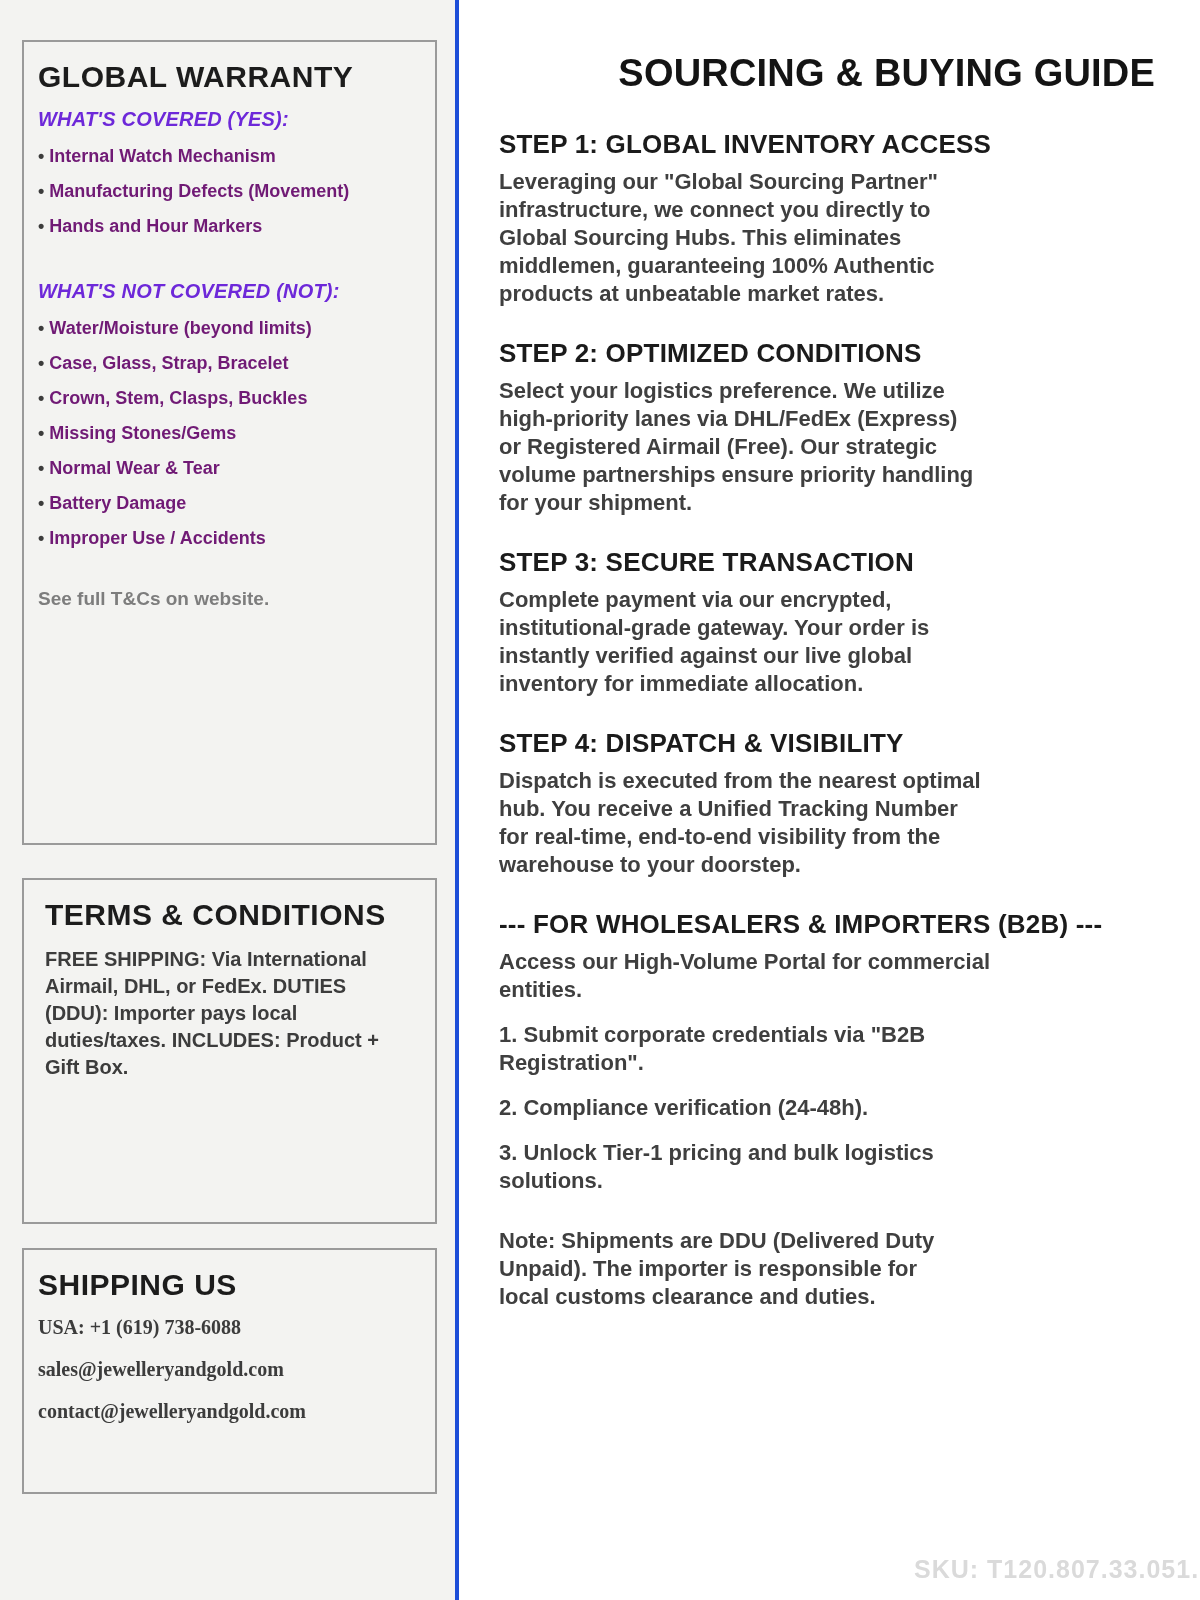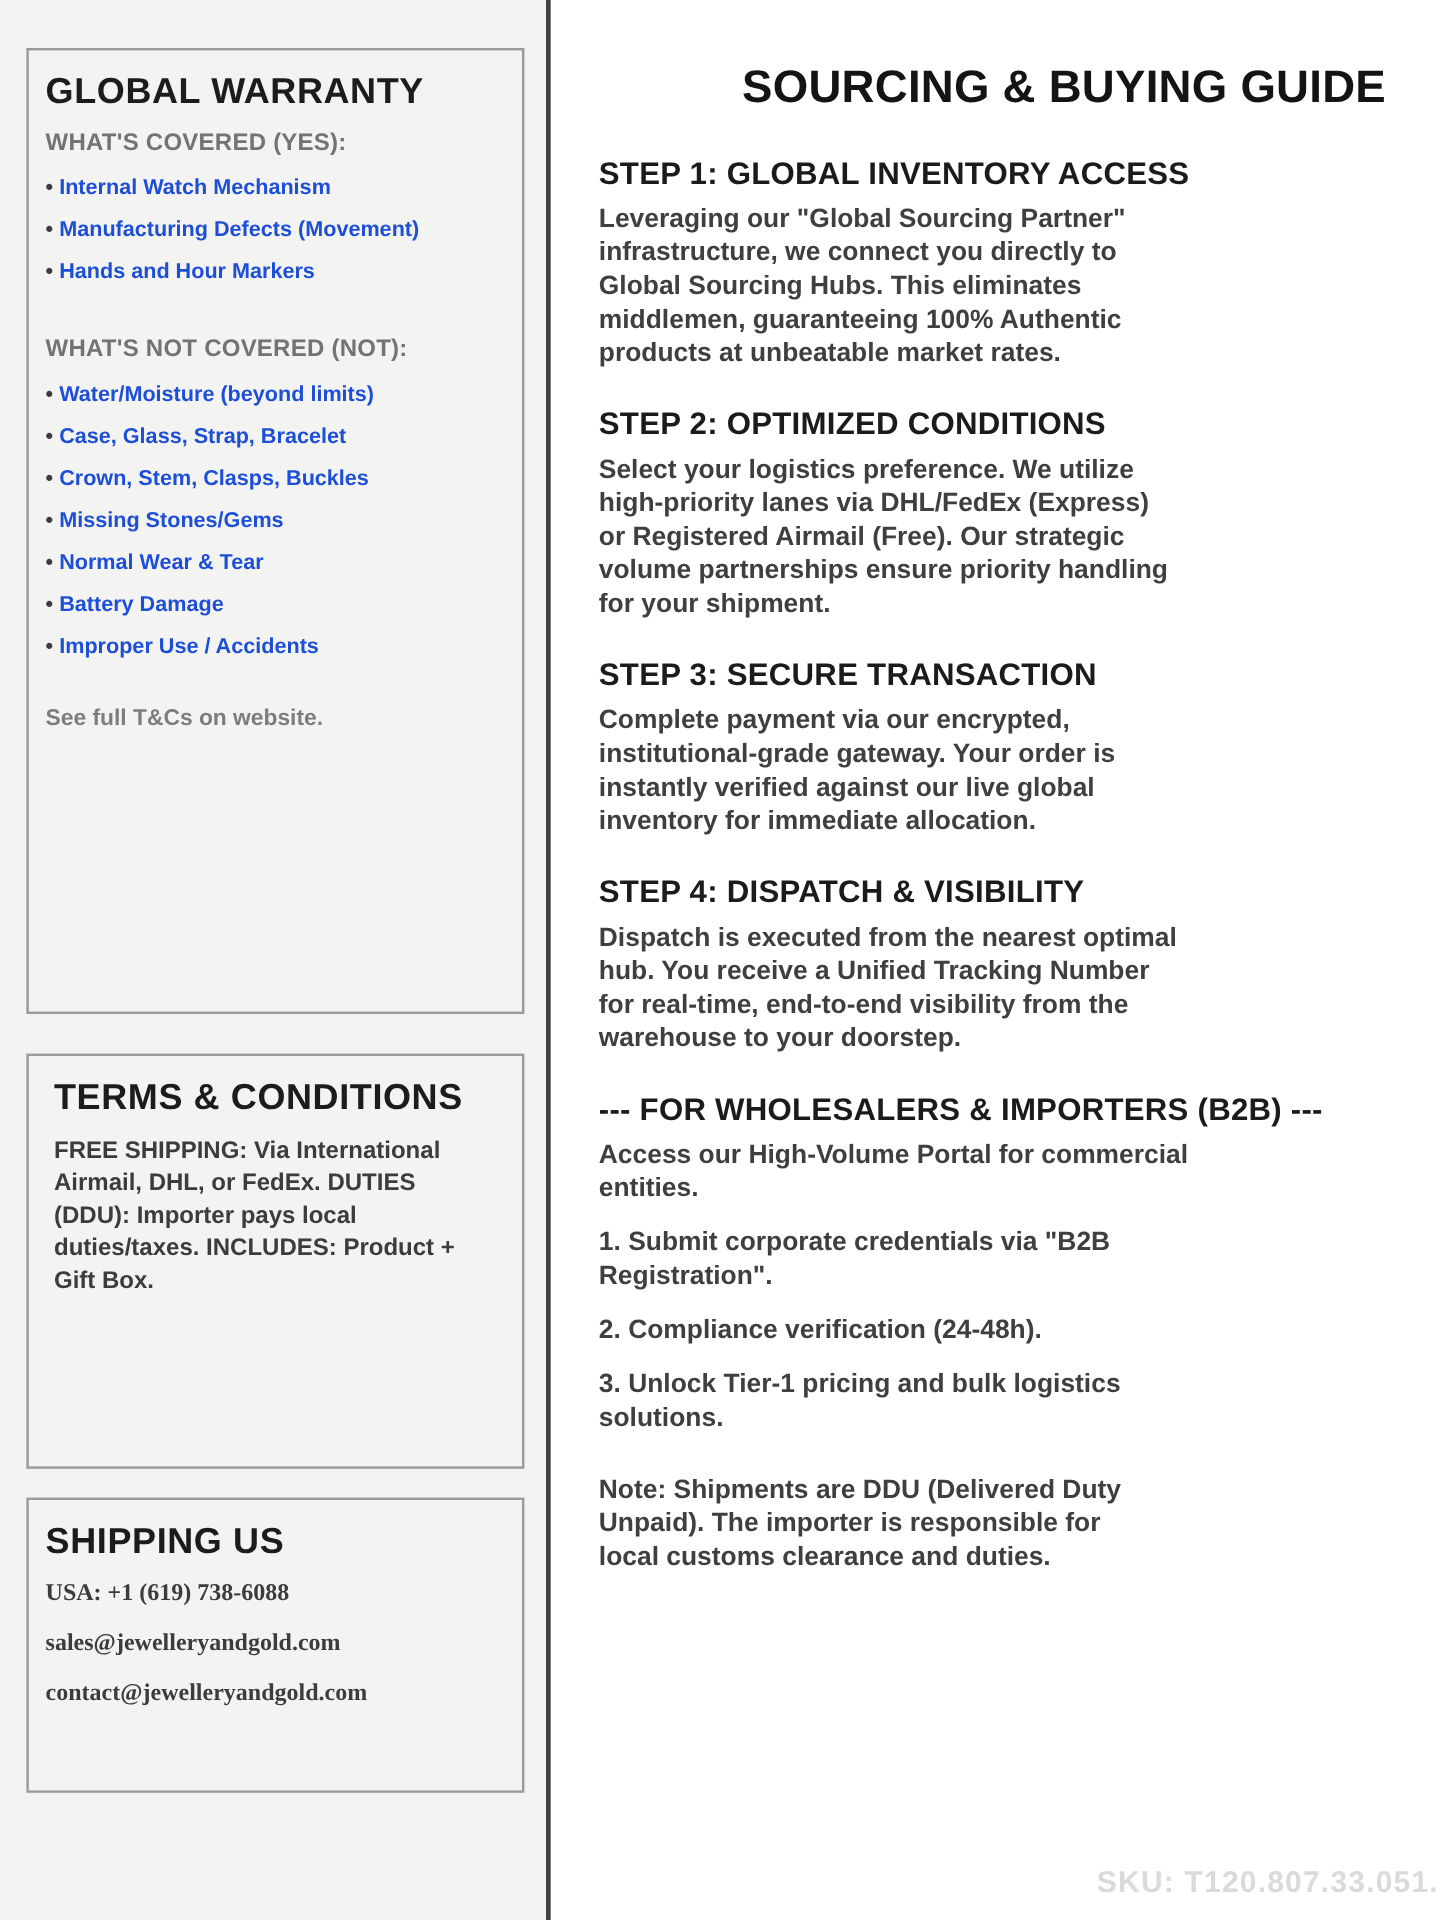--- a/index.html
+++ b/index.html
@@ -16,21 +16,21 @@
     display: flex;
     width: 1200px;
     height: 1600px;
   }
   
   .sidebar {
     box-sizing: border-box;
     width: 459px;
     height: 1600px;
     background: #f3f3f1;
-    border-right: 4px solid #404040;
+    border-right: 4px solid #1d4ed8;
     padding: 40px 18px 0 22px;
     flex: 0 0 auto;
   }
   .box {
     box-sizing: border-box;
     border: 2px solid #9a9a9a;
     padding: 18px 16px 0 14px;
   }
   .box-warranty { height: 805px; }
   .box-terms   { height: 346px; margin-top: 33px; padding-left: 21px; }
@@ -39,33 +39,34 @@
     margin: 0 0 14px 0;
     font-size: 30px;
     font-weight: 800;
     letter-spacing: 0.5px;
     color: #1c1c1c;
   }
   .box h3 {
     margin: 0 0 16px 0;
     font-size: 20px;
     font-weight: 800;
-    color: #737373;
+    color: #6d28d9;
     letter-spacing: 0.2px;
+    font-style: italic;
   }
   .box h3.second { margin-top: 44px; }
   ul.plain {
     list-style: none;
     margin: 0;
     padding: 0;
   }
   ul.plain li {
     font-size: 18px;
     font-weight: 700;
-    color: #1d4ed8;
+    color: #701a75;
     margin-bottom: 16px;
     line-height: 19px;
   }
   ul.plain li::before {
     content: "\2022\00a0";
     color: #3c3c3c;
   }
   .tcs-note {
     margin: 40px 0 0 0;
     font-size: 19px;

